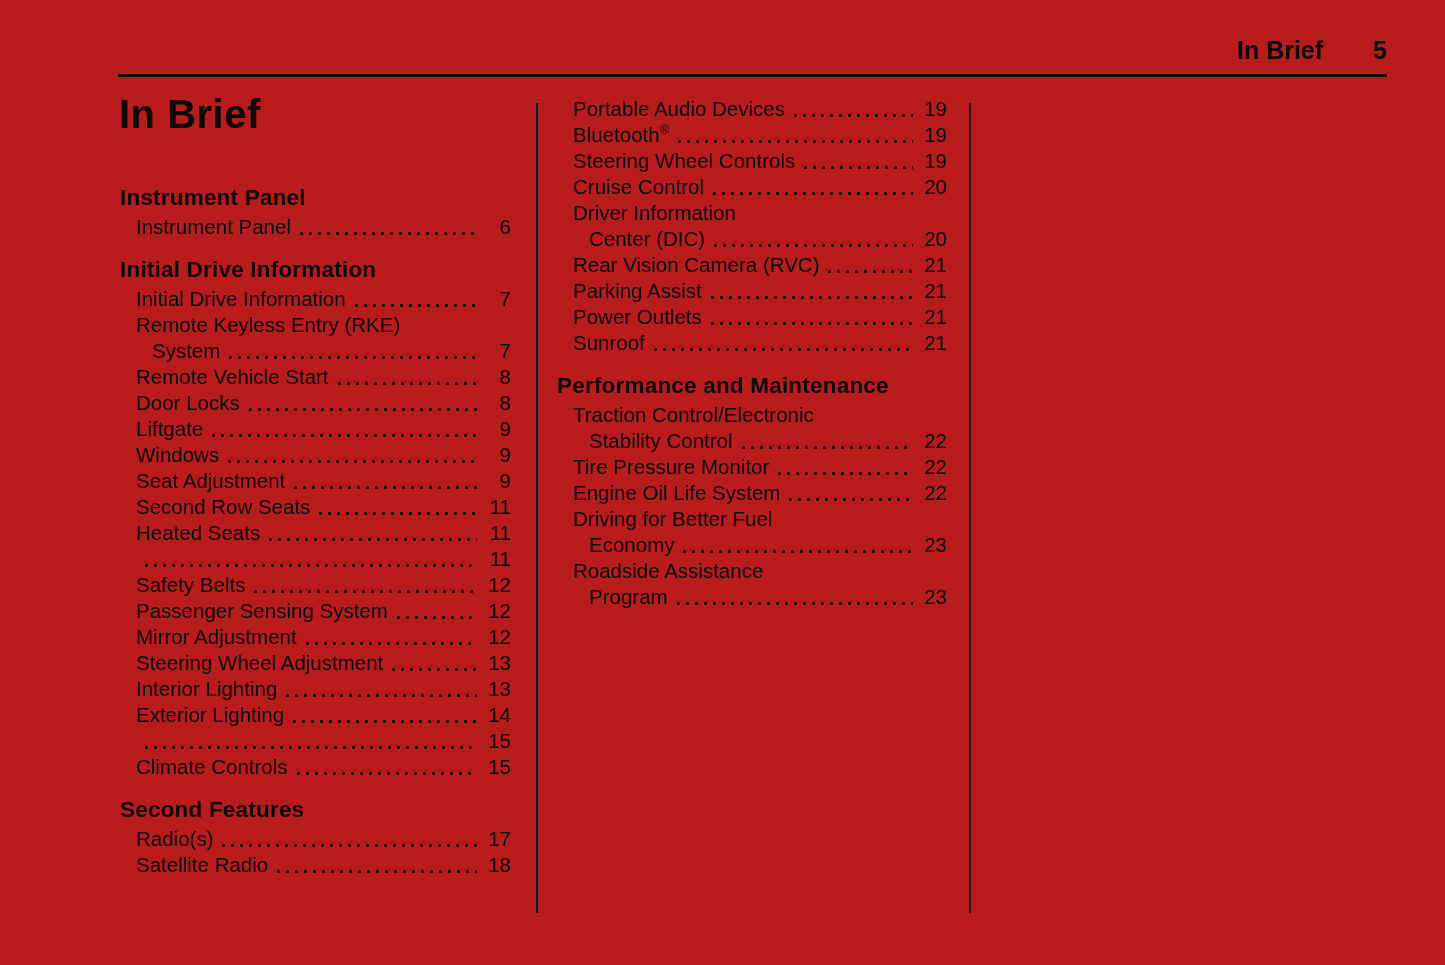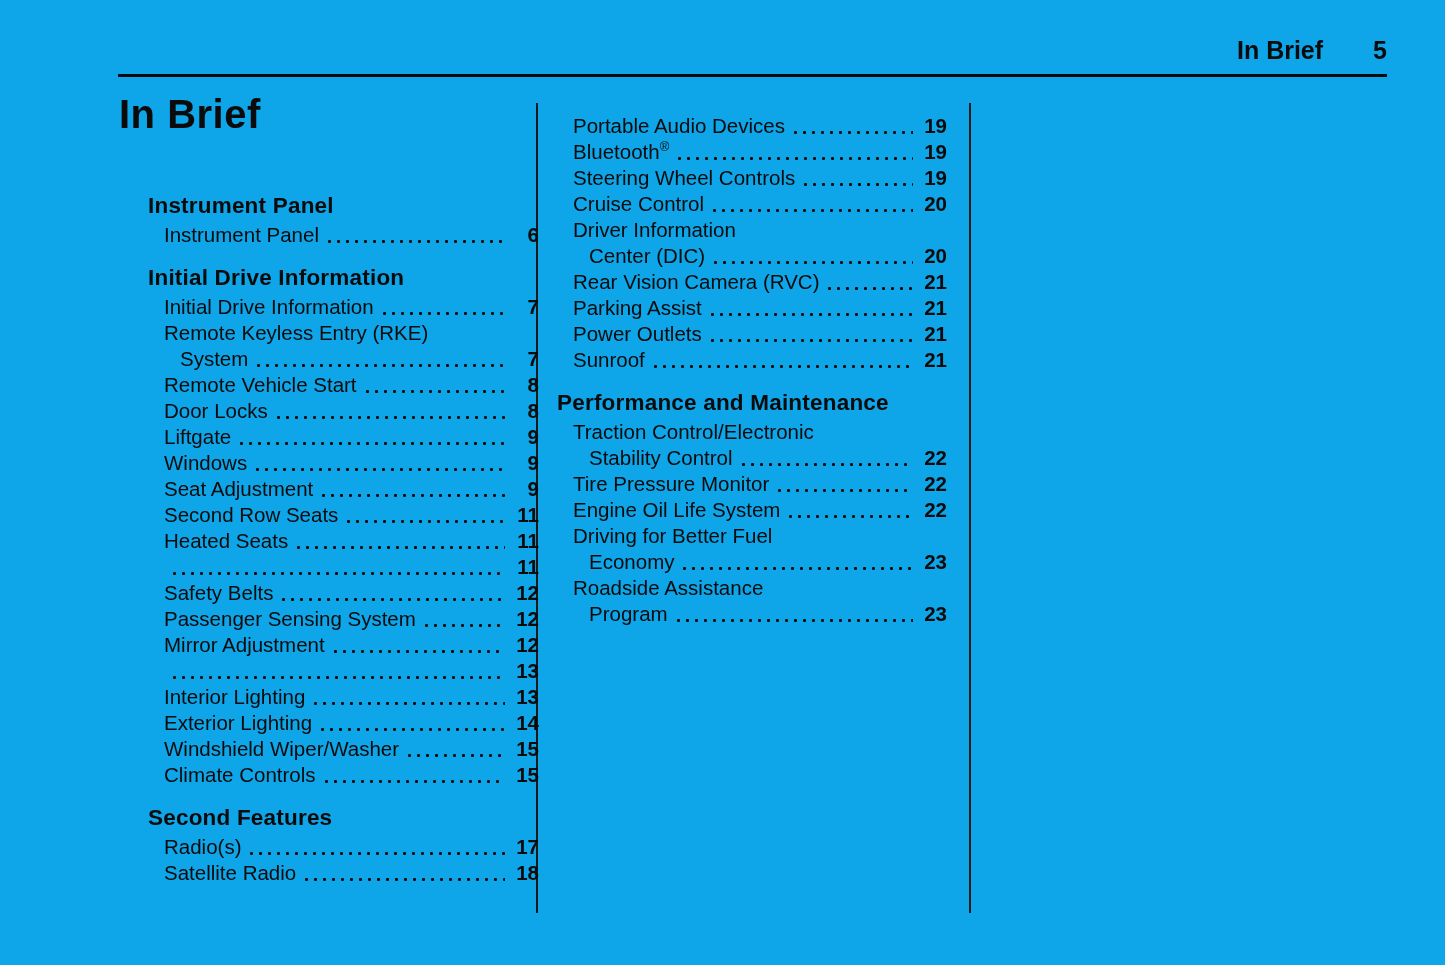--- a/index.html
+++ b/index.html
@@ -1,19 +1,19 @@
 <!DOCTYPE html>
 <html><head>
 <meta charset="utf-8">
 <style>
   html,body{margin:0;padding:0;background:#ffffff;}
   .page{
     position:relative;
     width:1445px;height:965px;
-    background:#0ea5e9;
+    background:#b91c1c;
     color:#0b0b0b;
     font-family:"Liberation Sans","DejaVu Sans",sans-serif;
     overflow:hidden;
   }
   .running-header{
     position:absolute;top:36px;right:58px;
     display:flex;align-items:baseline;gap:50px;
     font-size:25px;font-weight:bold;
   }
   .header-rule{
@@ -26,22 +26,22 @@
   }
   .vrule{
     position:absolute;top:103px;height:810px;width:2px;background:#1a1a1a;
   }
   .vrule.v1{left:536px;}
   .vrule.v2{left:969px;}
   .toc-col{
     position:absolute;
     font-size:20.5px;line-height:26px;
   }
-  .toc-col.c1{left:120px;top:176px;width:391px;margin-left:28px;}
-  .toc-col.c2{left:557px;top:113px;width:390px;}
+  .toc-col.c1{left:120px;top:168px;width:391px;}
+  .toc-col.c2{left:557px;top:96px;width:390px;}
   .toc-col.c2 .toc-section:first-child{margin-top:0;}
   .toc-section{margin:0;}
   .toc-heading{
     font-weight:bold;font-size:22.5px;line-height:27px;
     letter-spacing:0.2px;
     margin-top:16px;margin-bottom:3px;
   }
   .toc-row{
     display:flex;align-items:flex-end;
     padding-left:16px;
@@ -54,21 +54,21 @@
   .toc-dots{
     flex:1 1 auto;min-width:14px;height:3px;
     align-self:flex-end;
     margin:0 4px 5px 6px;
     background-image:radial-gradient(circle,#0c0c0c 1.35px,transparent 1.6px);
     background-size:9px 3px;
     background-repeat:repeat-x;
     background-position:left bottom;
   }
   .toc-page{
-    min-width:30px;text-align:right;white-space:nowrap;font-weight:bold;
+    min-width:30px;text-align:right;white-space:nowrap;
   }
 </style>
 </head>
 <body>
 
 <div class="page">
 
   <div class="running-header">
     <span>In Brief</span>
     <span>5</span>
@@ -182,41 +182,41 @@
         </div>
         <div>
           <div class="toc-row">
             <span class="toc-label">Mirror Adjustment</span>
             <span class="toc-dots"></span>
             <span class="toc-page">12</span>
           </div>
         </div>
         <div>
           <div class="toc-row">
+            <span class="toc-label">Steering Wheel Adjustment</span>
             <span class="toc-dots"></span>
             <span class="toc-page">13</span>
           </div>
         </div>
         <div>
           <div class="toc-row">
             <span class="toc-label">Interior Lighting</span>
             <span class="toc-dots"></span>
             <span class="toc-page">13</span>
           </div>
         </div>
         <div>
           <div class="toc-row">
             <span class="toc-label">Exterior Lighting</span>
             <span class="toc-dots"></span>
             <span class="toc-page">14</span>
           </div>
         </div>
         <div>
           <div class="toc-row">
-            <span class="toc-label">Windshield Wiper/Washer</span>
             <span class="toc-dots"></span>
             <span class="toc-page">15</span>
           </div>
         </div>
         <div>
           <div class="toc-row">
             <span class="toc-label">Climate Controls</span>
             <span class="toc-dots"></span>
             <span class="toc-page">15</span>
           </div>

